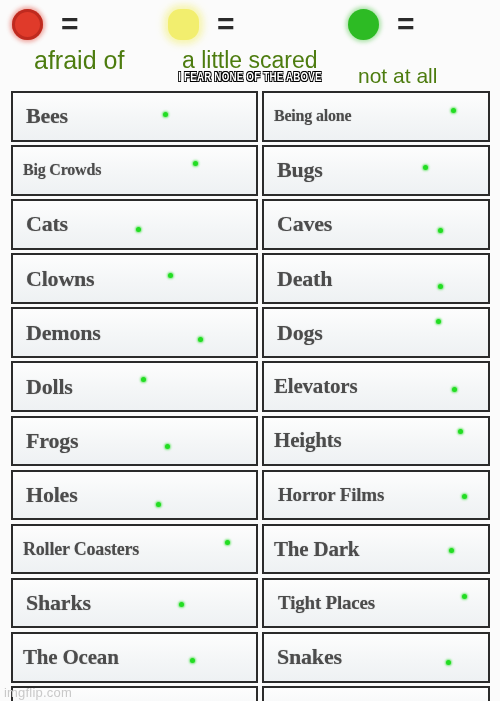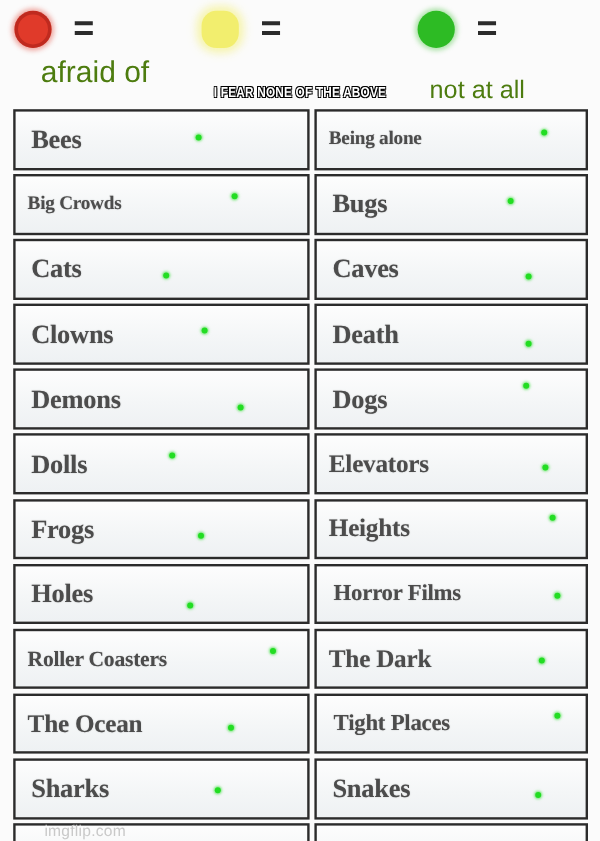--- a/index.html
+++ b/index.html
@@ -156,21 +156,20 @@
   
   .watermark {
     position: absolute;
     left: 4px;
     bottom: 1px;
     font-family: "Liberation Sans", sans-serif;
     font-size: 13px;
     color: #c9c9c9;
     letter-spacing: 0.2px;
     z-index: 6;
-    margin-left: 33px;
   }
 </style>
 </head>
 <body>
 
 <div id="meme">
 
   <div class="legend">
 
     <div class="legend-group legend-g1">
@@ -179,20 +178,21 @@
         <span class="equals">=</span>
       </div>
       <div class="legend-label ll1">afraid of</div>
     </div>
 
     <div class="legend-group legend-g2">
       <div class="legend-row">
         <span class="dot-big dot-yellow"></span>
         <span class="equals">=</span>
       </div>
+      <div class="legend-label ll2">a little scared</div>
     </div>
 
     <div class="legend-group legend-g3">
       <div class="legend-row">
         <span class="dot-big dot-green"></span>
         <span class="equals">=</span>
       </div>
       <div class="legend-label ll3">not at all</div>
     </div>
 
@@ -232,28 +232,28 @@
         </div>
         <div class="row">
           <span class="row-label s22">Holes</span>
           <span class="mark" style="left: 143px; top: 30px; background: rgb(34, 221, 34);"></span>
         </div>
         <div class="row">
           <span class="row-label s18">Roller Coasters</span>
           <span class="mark" style="left: 212px; top: 14px; background: rgb(34, 221, 34);"></span>
         </div>
         <div class="row">
+          <span class="row-label s22">Sharks</span>
+          <span class="mark" style="left: 166px; top: 22px; background: rgb(34, 221, 34);"></span>
+        </div>
+        <div class="row">
           <span class="row-label s21">The Ocean</span>
           <span class="mark" style="left: 177px; top: 24px; background: rgb(34, 221, 34);"></span>
         </div>
         <div class="row">
-          <span class="row-label s22">Sharks</span>
-          <span class="mark" style="left: 166px; top: 22px; background: rgb(34, 221, 34);"></span>
-        </div>
-        <div class="row">
           <span class="row-label s21">Spiders</span>
         </div>
       </div>
     <div class="col col-right" id="col-right">
         <div class="row">
           <span class="row-label s20">Being alone</span>
           <span class="mark" style="left: 187px; top: 15px; background: rgb(34, 221, 34);"></span>
         </div>
         <div class="row">
           <span class="row-label s22">Bugs</span>

